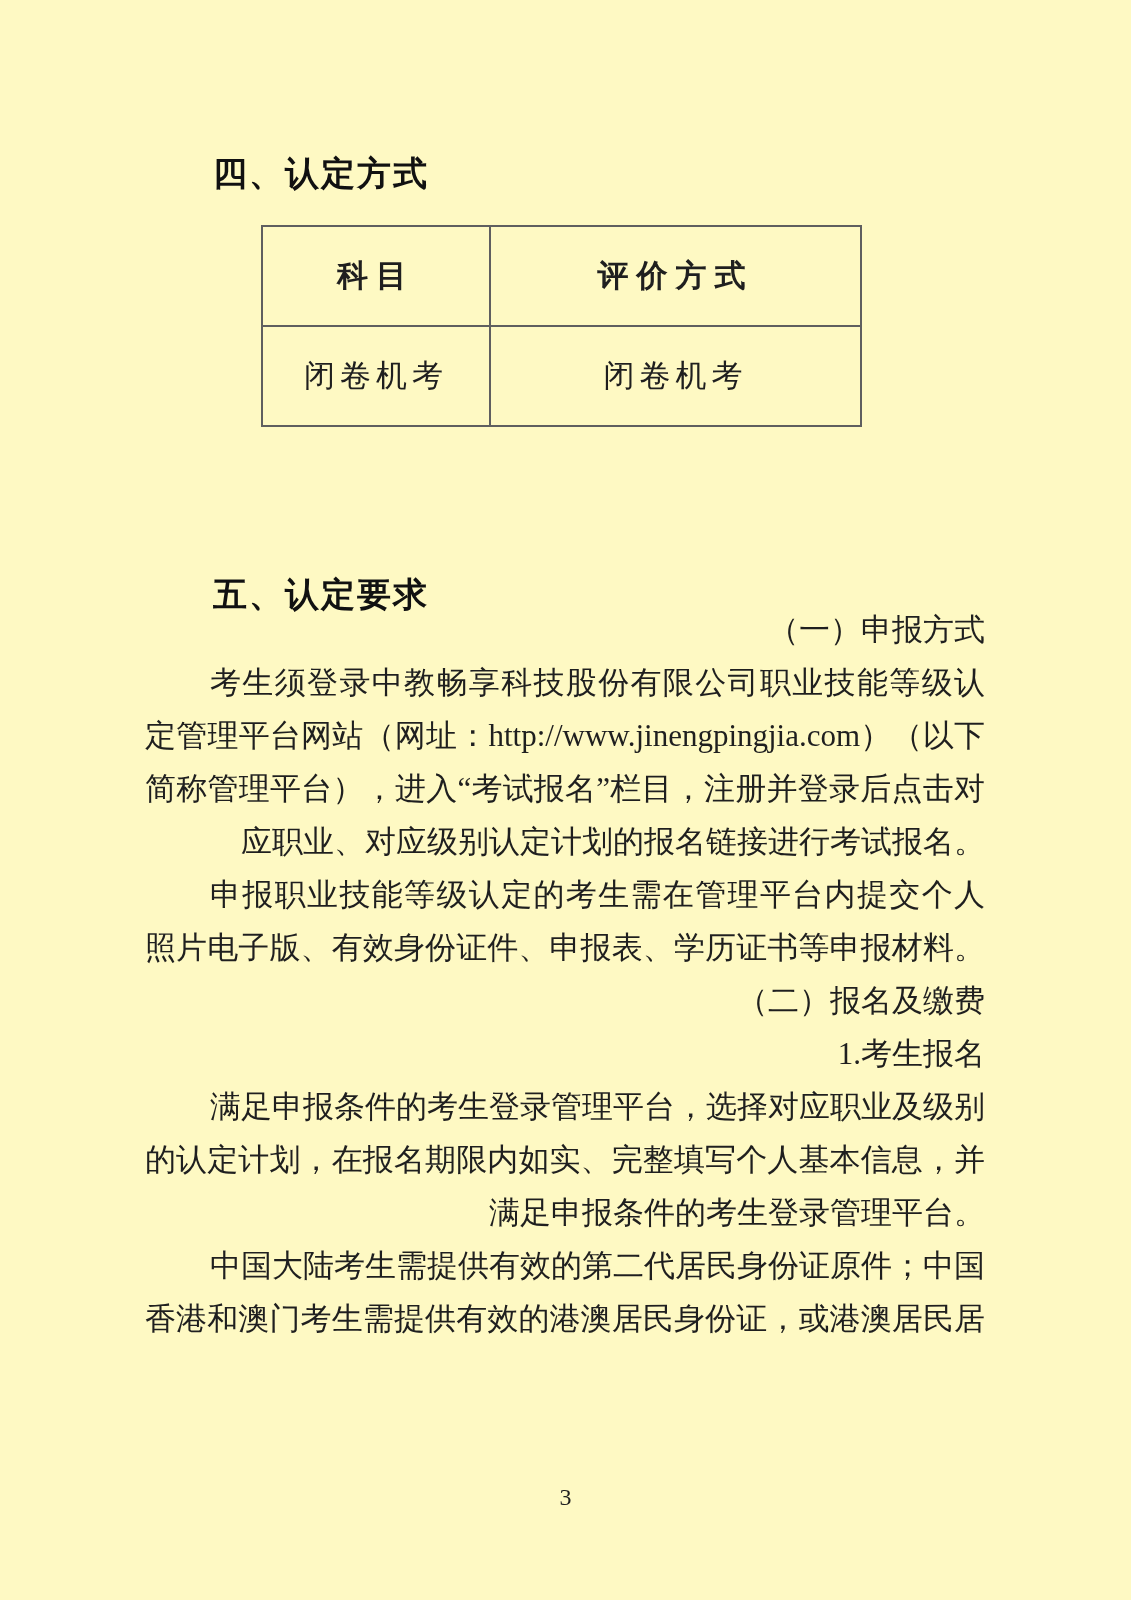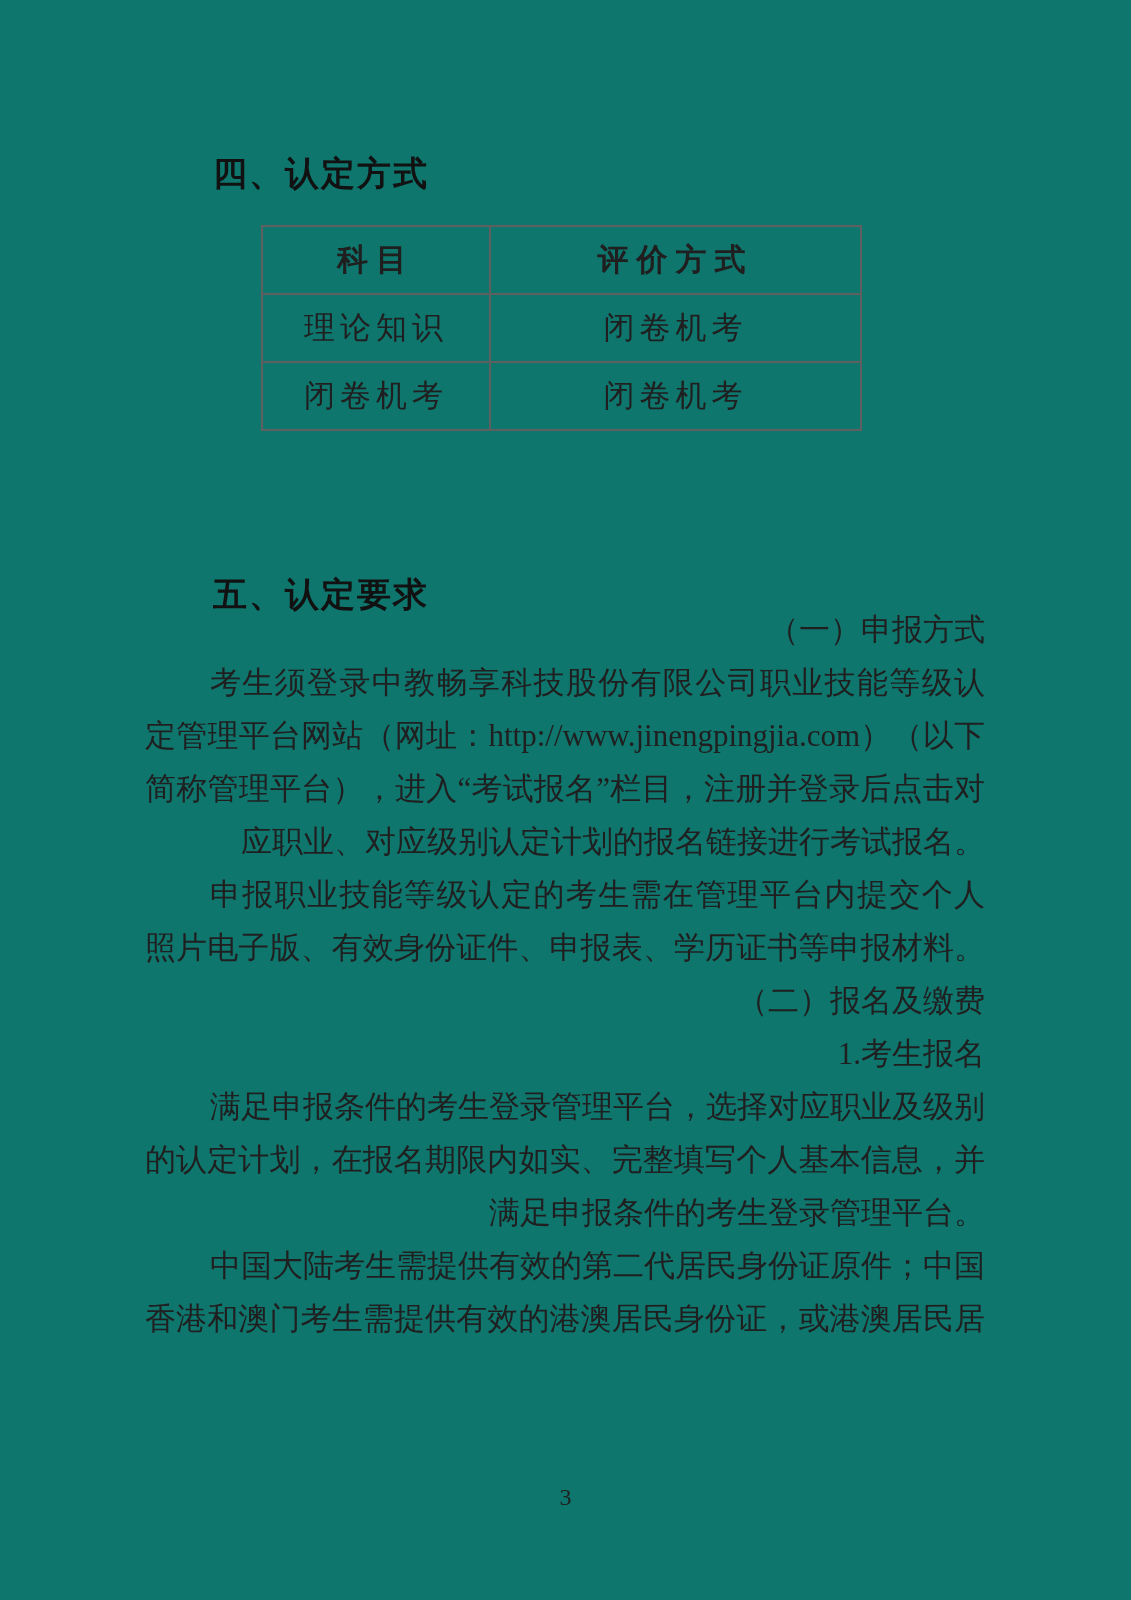--- a/index.html
+++ b/index.html
@@ -4,21 +4,21 @@
 <style>
   html, body {
     margin: 0;
     padding: 0;
     background: #ffffff;
   }
   .page {
     position: relative;
     width: 1131px;
     height: 1600px;
-    background: #0f766e;
+    background: #fef9c3;
     overflow: hidden;
     color: #1f1f1f;
     font-family: "Liberation Serif", "DejaVu Serif", serif;
   }
   .heading {
     position: absolute;
     left: 213px;
     font-family: "Liberation Sans", "DejaVu Sans", sans-serif;
     font-weight: 700;
     font-size: 34px;
@@ -42,21 +42,21 @@
   }
   table.assessment col.c1 { width: 228px; }
   table.assessment col.c2 { width: 371px; }
   table.assessment th,
   table.assessment td {
     border: 2px solid #5f5f5f;
     height: 66px;
     text-align: center;
     vertical-align: middle;
     letter-spacing: 5px;
-    padding: 0;
+    padding: 16px;
     white-space: nowrap;
   }
   table.assessment th {
     font-weight: 700;
     letter-spacing: 8px;
   }
 
   .body-lines {
     position: absolute;
     left: 145px;
@@ -103,24 +103,20 @@
         <col class="c2">
       </colgroup>
     <thead>
       <tr>
         <th>科目</th>
         <th>评价方式</th>
       </tr>
     </thead>
     <tbody>
       <tr>
-        <td>理论知识</td>
-        <td>闭卷机考</td>
-      </tr>
-      <tr>
         <td>闭卷机考</td>
         <td>闭卷机考</td>
       </tr>
     </tbody>
   </table>
 
   <div class="heading heading-requirements">五、认定要求</div>
 
   <div class="body-lines">
     <div class="line indent">（一）申报方式</div>

